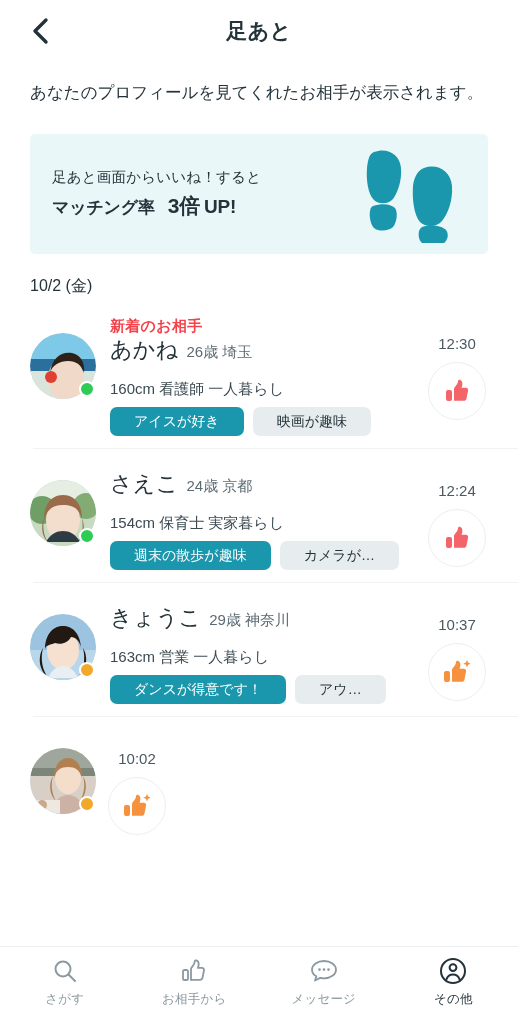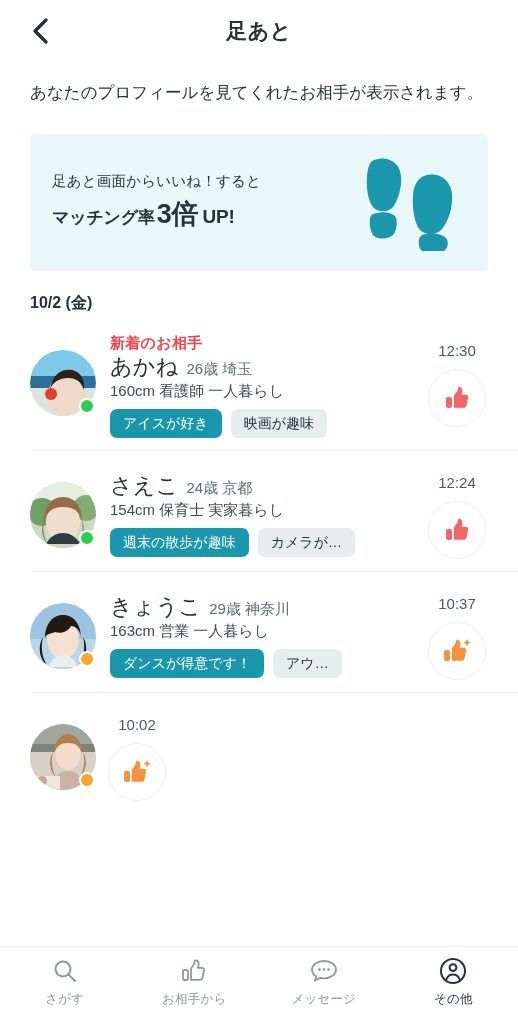--- a/index.html
+++ b/index.html
@@ -43,21 +43,21 @@
     font-size:16.5px;
     line-height:1.55;
     color:#24333a;
   }
 
   
   .banner {
     margin:28px 30px 0 30px;
     background:#eaf7f8;
     border-radius:5px;
-    height:137px;
+    height:120px;
     display:flex;
     align-items:center;
     padding:0 22px;
     position:relative;
     overflow:hidden;
   }
   .banner-text { flex:1; }
   .banner-line1 {
     font-size:14.5px;
     color:#24333a;
@@ -66,29 +66,29 @@
   }
   .banner-line2 {
     font-size:20px;
     font-weight:bold;
     color:#24333a;
     display:flex;
     align-items:baseline;
     letter-spacing:-.2px;
   }
   .banner-line2 .small { font-size:17px; }
-  .banner-line2 .big { font-size:27px; margin:0 1px 0 2px; }
+  .banner-line2 .big { font-size:21px; margin:0 1px 0 13px; }
   .banner-line2 .up { font-size:19px; margin-left:3px; }
   .banner-icon { width:110px; height:100px; flex:none; }
 
   
   .date-label {
     padding:22px 30px 4px 30px;
     font-size:16px;
-    font-weight:bold;
+    font-weight:normal;
     color:#24333a;
   }
 
   
   .list { padding:0; }
   .row {
     position:relative;
     display:flex;
     padding:14px 20px 12px 30px;
     align-items:flex-start;
@@ -148,49 +148,49 @@
     white-space:nowrap;
   }
   .age-area {
     font-size:15px;
     color:#5b6b72;
     white-space:nowrap;
   }
   .meta {
     font-size:15px;
     color:#3c4b52;
-    margin-top:0;
+    margin-top:15px;
     white-space:nowrap;
   }
   .tags {
     display:flex;
     gap:9px;
     margin-top:8px;
   }
   .tag {
     font-size:14px;
-    padding:7px 13px;
+    padding:7px 24px;
     border-radius:7px;
     white-space:nowrap;
     line-height:1.1;
   }
   .tag.primary { background:#1a97ad; color:#ffffff; }
   .tag.muted  { background:#e7edee; color:#24333a; }
 
   .right-col {
     width:82px;
     flex:none;
     display:flex;
     flex-direction:column;
     align-items:center;
   }
   .time {
     font-size:15px;
     color:#4b5a61;
-    margin-top:10px;
+    margin-top:20px;
     margin-bottom:10px;
   }
   .like-btn {
     width:58px; height:58px;
     border-radius:50%;
     border:1px solid #eceff0;
     background:#fff;
     display:flex;
     align-items:center;
     justify-content:center;

